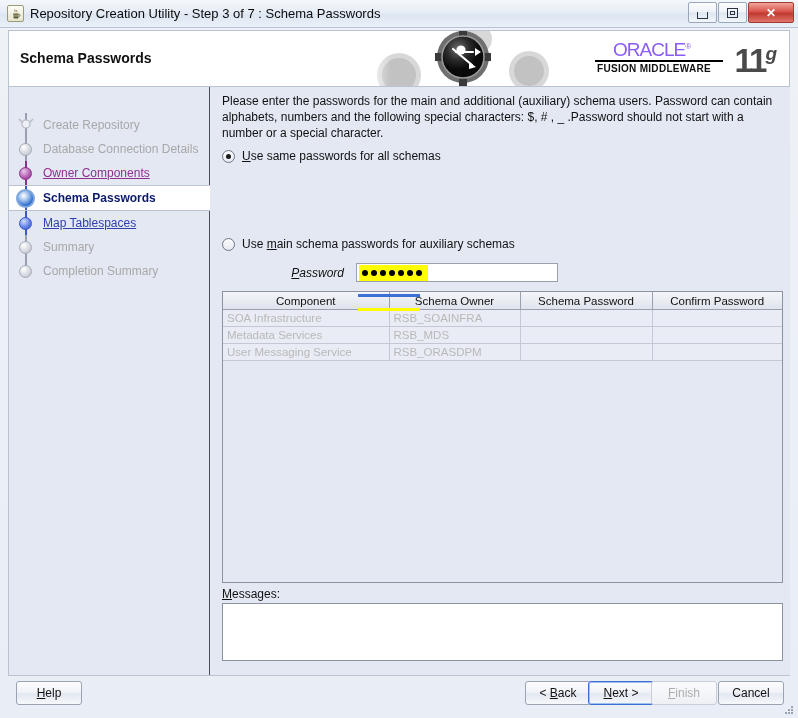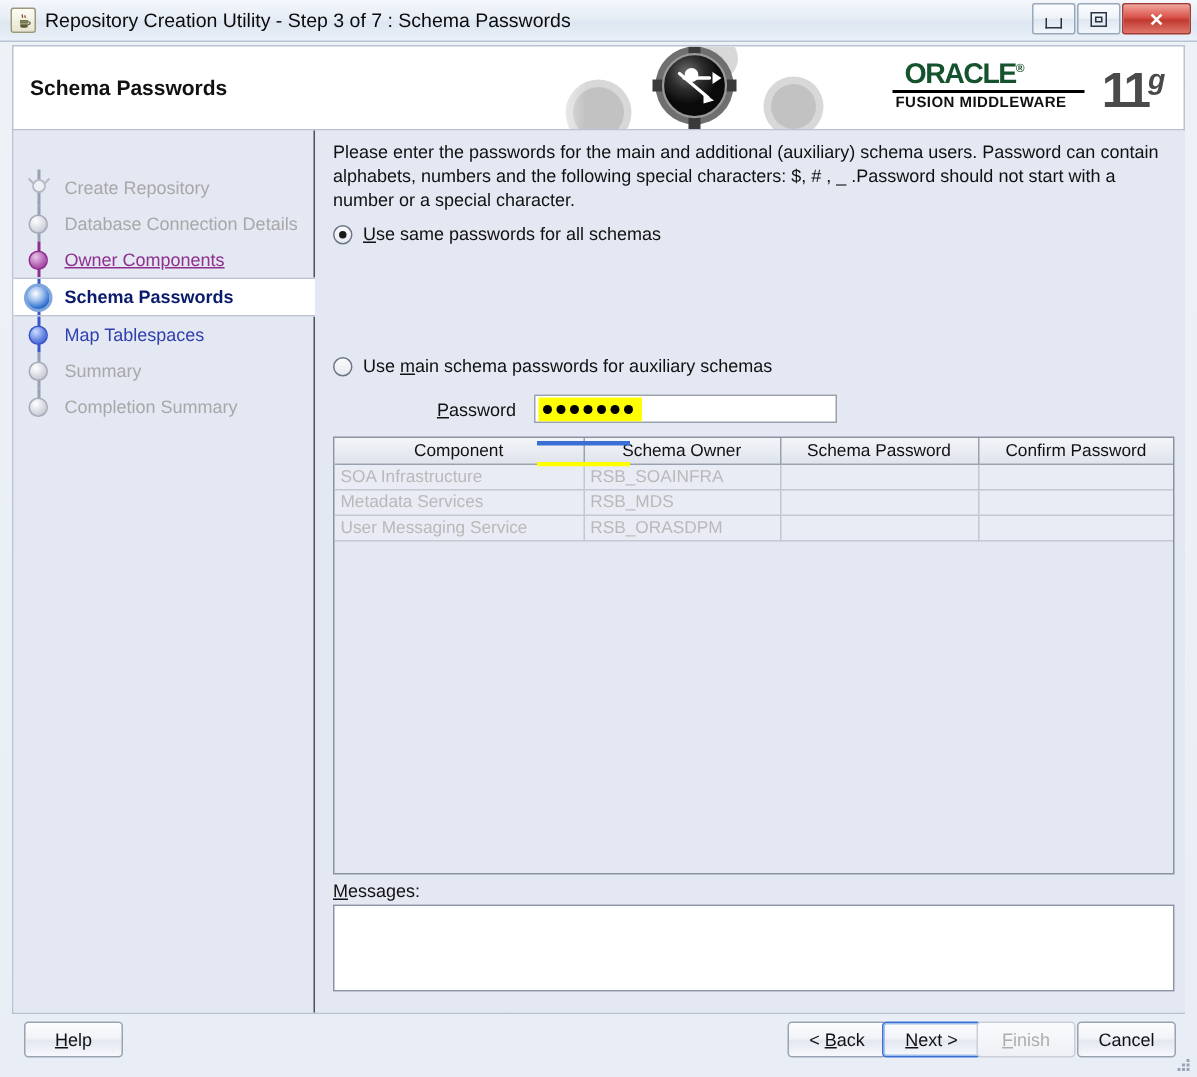--- a/index.html
+++ b/index.html
@@ -59,21 +59,21 @@
     background:#ffffff;border:1px solid #b9c2d0;border-bottom:none;
     box-sizing:border-box;overflow:hidden;
   }
   .banner-title{
     position:absolute;left:11px;top:19px;font-size:14px;font-weight:bold;color:#111;
     letter-spacing:0px;
   }
   .banner-art{position:absolute;right:210px;top:0;width:220px;height:56px;overflow:hidden;}
   .oracle-logo{position:absolute;right:12px;top:8px;width:190px;height:42px;}
   .oracle-word{
-    position:absolute;left:16px;top:0;font-size:19px;font-weight:bold;color:#14532d;
+    position:absolute;left:26px;top:0;font-size:19px;font-weight:normal;color:#8b5cf6;
     letter-spacing:-1px;font-family:"Liberation Sans",sans-serif;
   }
   .oracle-reg{font-size:8px;vertical-align:super;}
   .oracle-rule{position:absolute;left:8px;top:21px;width:128px;height:2px;background:#000;}
   .oracle-fmw{
     position:absolute;left:10px;top:24px;font-size:10px;font-weight:bold;color:#111;
     letter-spacing:0.3px;
   }
   .oracle-11g{
     position:absolute;right:2px;top:-2px;font-size:33px;font-weight:bold;color:#4a4a4a;
@@ -89,21 +89,21 @@
   }
   .sidebar{
     position:absolute;left:0;top:0;width:201px;height:588px;
     background:#e4e8f3;border-right:1px solid #4a4f5c;box-sizing:border-box;
   }
   .steps{position:absolute;left:0;top:26px;width:201px;}
   .step{position:relative;height:24px;display:flex;align-items:center;}
   .step .dot-col{position:relative;width:34px;height:24px;flex:0 0 34px;}
   .step .label{font-size:12px;white-space:nowrap;}
   .step.done .label{color:#8e2f8e;text-decoration:underline;cursor:pointer;}
-  .step.next .label{color:#2f3fae;cursor:pointer;}
+  .step.next .label{color:#2f3fae;text-decoration:underline;cursor:pointer;}
   .step.disabled .label{color:#a8a8a8;}
   .step.current{background:#ffffff;border-top:1px solid #bcc4d4;border-bottom:1px solid #bcc4d4;}
   .step.current .label{color:#0b1b6b;font-weight:bold;}
   .spine{position:absolute;left:16px;top:0;width:2px;height:24px;background:#9aa0b4;}
   .spine.purple{background:#8e2f8e;}
   .spine.blue{background:#3b56c9;}
   .bead{
     position:absolute;left:10px;top:6px;width:13px;height:13px;border-radius:50%;
     box-sizing:border-box;
   }
@@ -369,21 +369,21 @@
 
     <div class="main">
 
       <div class="intro">Please enter the passwords for the main and additional (auxiliary) schema users. Password can contain alphabets, numbers and the following special characters: $, # , _ .Password should not start with a number or a special character.</div>
 
       <div class="radio-row" style="left:11px;top:62px;">
         <div class="radio checked"></div>
         <div class="radio-label"><u class="mn">U</u><span>se same passwords for all schemas</span></div>
       </div>
 
-      <div class="field-row" style="left:23px;top:176px;">
+      <div class="field-row" style="left:23px;top:176px;font-style:italic;">
         <div class="field-label" style="width:110px;"><u class="mn">P</u><span>assword</span></div>
         <div class="pw-input" style="margin-left:12px;">
           <div class="pw-dots sel-yellow">
             <span class="d"></span>
               <span class="d"></span>
               <span class="d"></span>
               <span class="d"></span>
             <span class="d"></span>
               <span class="d"></span>
               <span class="d"></span>

